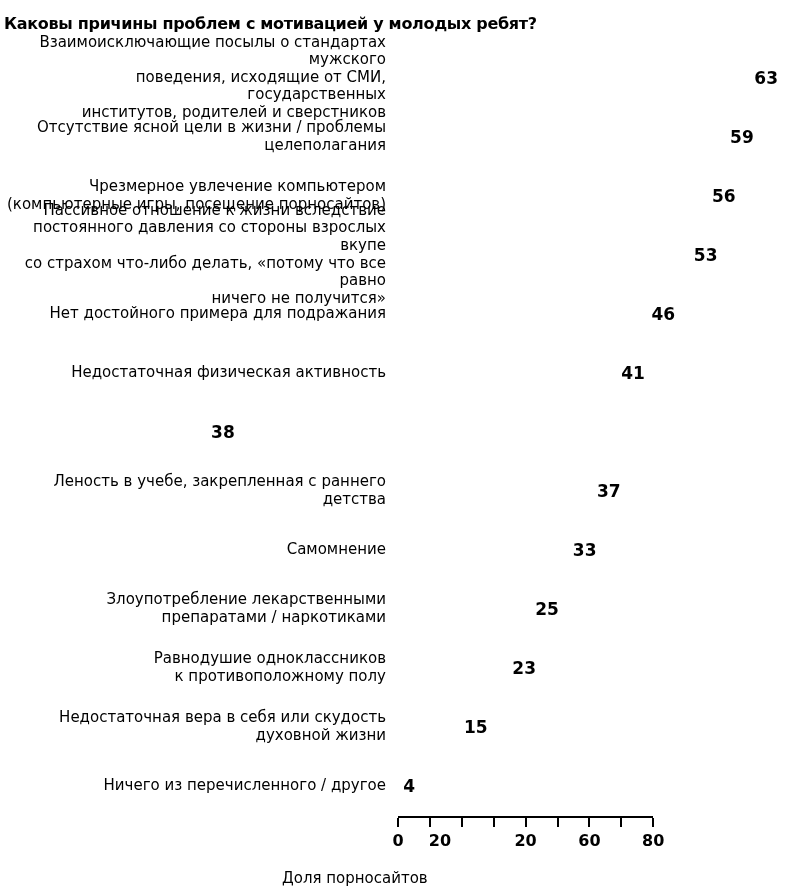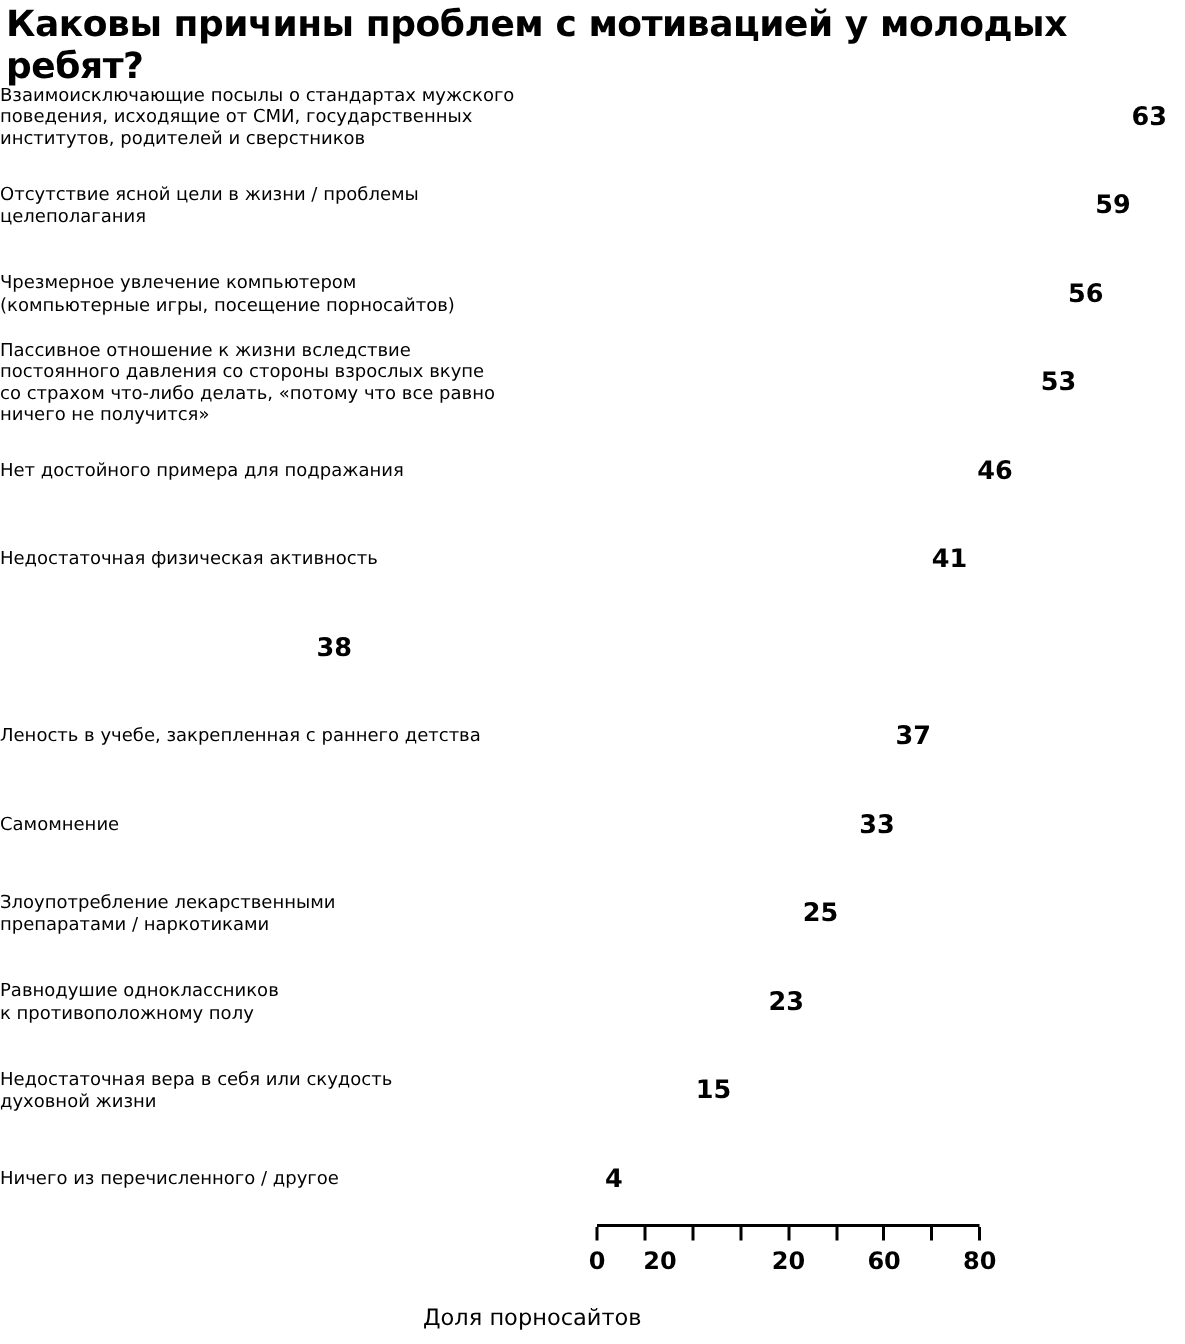--- a/index.html
+++ b/index.html
@@ -5,30 +5,31 @@
   * { margin: 0; padding: 0; box-sizing: border-box; }
   html, body { background: #ffffff; }
   body {
     width: 790px; height: 896px;
     color: #000;
     font-family: "DejaVu Sans", "Liberation Sans", sans-serif;
   }
   .page { position: relative; width: 790px; height: 896px; overflow: hidden; background: #fff; }
 
   .title {
-    position: absolute; top: 3px; left: 4px; width: 782px;
-    font-size: 24px; font-weight: 700; letter-spacing: -0.3px;
+    position: absolute; top: 15px; left: 4px; width: 782px;
+    font-size: 16px; font-weight: 700; letter-spacing: -0.3px;
     line-height: 1.15;
   }
 
   .plot { position: absolute; top: 48px; left: 0; width: 790px; }
   .row { display: flex; align-items: center; height: 59px; }
   .cat {
     width: 392px; padding-right: 6px;
-    font-size: 12px; line-height: 1.17;
+    text-align: right;
+    font-size: 15px; line-height: 1.17;
     white-space: pre-line;
     font-weight: 500;
   }
   .val-area { position: relative; flex: 1; height: 100%; }
   .val {
     position: absolute; top: 50%;
     transform: translate(-50%, -50%);
     font-size: 17px; font-weight: 700;
   }
 

